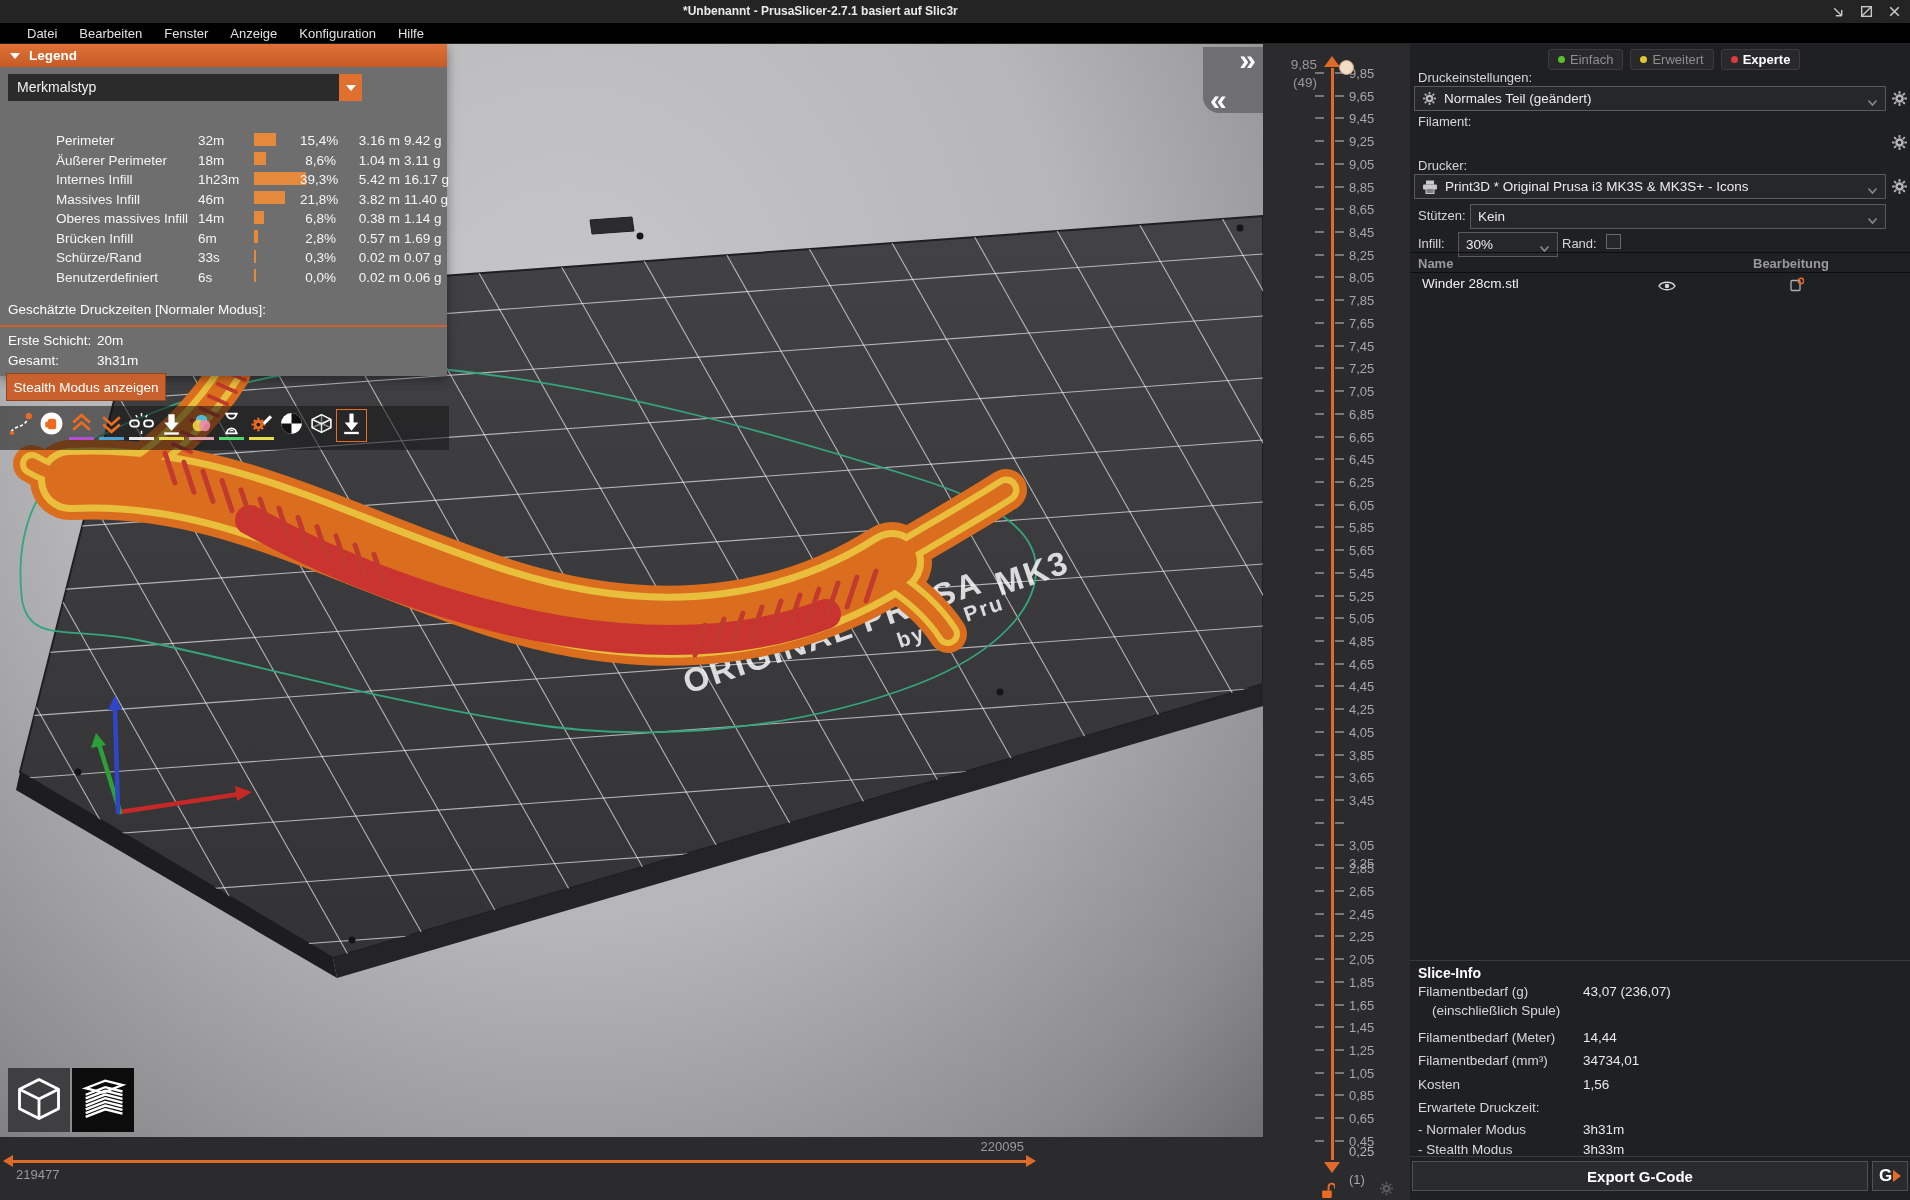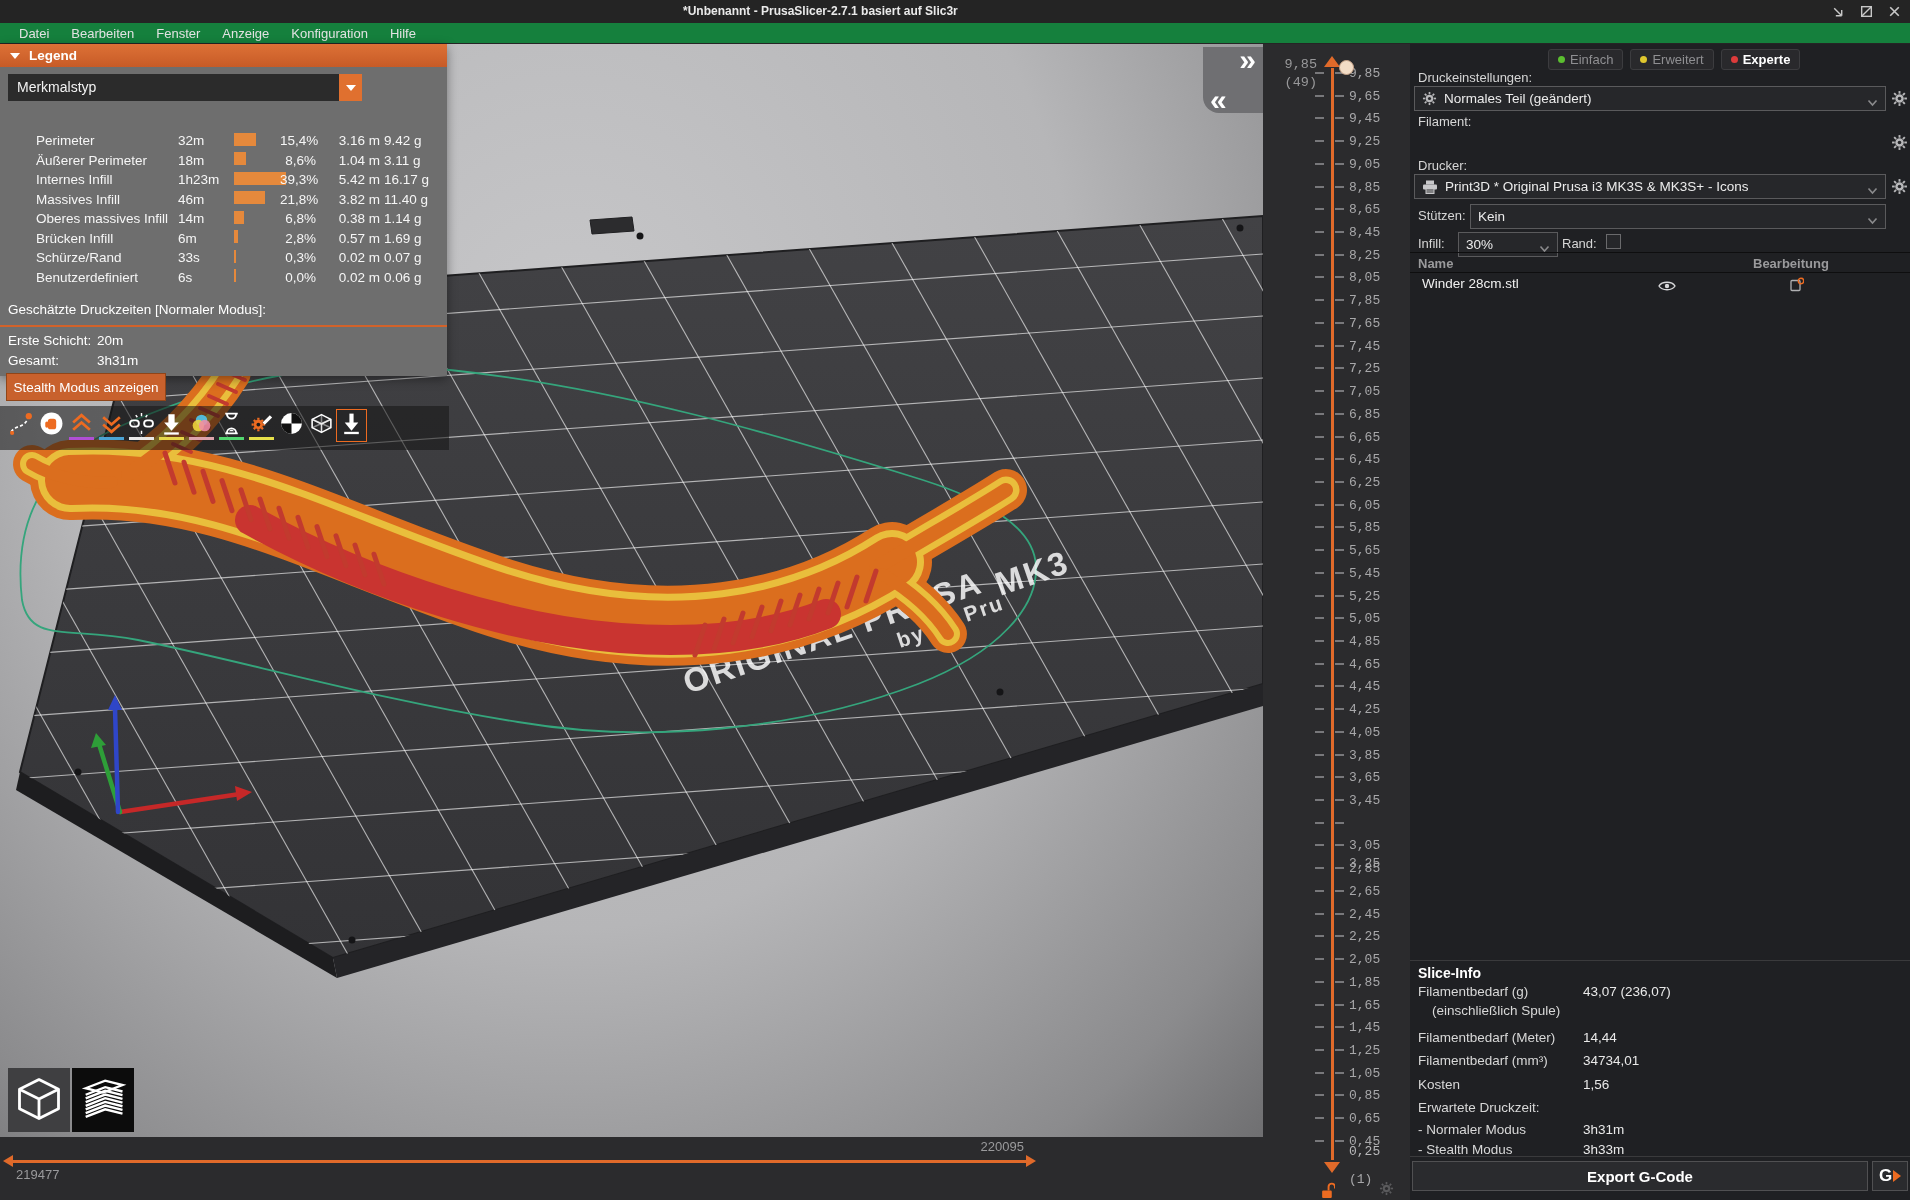--- a/index.html
+++ b/index.html
@@ -3,61 +3,61 @@
 <meta charset="utf-8">
 <style>
   html,body{margin:0;padding:0;background:#1a1a1a;}
   .app{position:relative;width:1910px;height:1200px;overflow:hidden;background:#2b2b2d;
        font-family:"Liberation Sans","DejaVu Sans",sans-serif;color:#ddd;-webkit-font-smoothing:antialiased;}
   
   .titlebar{position:absolute;left:0;top:0;width:100%;height:23px;background:#242424;border-bottom:1px solid #191919;}
   .title{position:absolute;left:683px;top:4px;font-size:12px;font-weight:bold;color:#eaeaea;white-space:nowrap;}
   .winctl{position:absolute;right:8px;top:4px;display:flex;gap:13px;}
   .winctl .wbtn{width:15px;height:15px;cursor:pointer;}
-  .menubar{position:absolute;left:0;top:23px;width:100%;height:21px;background:#15803d;display:flex;padding-left:8px;box-sizing:border-box;border-bottom:1px solid #252525;}
+  .menubar{position:absolute;left:0;top:23px;width:100%;height:21px;background:#000000;display:flex;padding-left:16px;box-sizing:border-box;border-bottom:1px solid #252525;}
   .menu-item{padding:0 11px;font-size:13px;color:#e2e2e2;line-height:21px;cursor:default;}
   
   .viewport{position:absolute;left:0;top:44px;width:1263px;height:1093px;overflow:hidden;
             background:radial-gradient(ellipse at 45% 28%, #c7c7c9 0%, #b6b6b8 52%, #8b8b8d 86%, #6f6f71 100%);}
   .collapse-btn{position:absolute;left:1203px;top:3px;width:60px;height:66px;background:#6f6f72;border-radius:0 0 0 16px;cursor:pointer;}
   .collapse-btn .gg1{position:absolute;right:7px;top:-4px;font-size:30px;font-weight:bold;color:#fff;}
   .collapse-btn .gg2{position:absolute;left:7px;bottom:-4px;font-size:30px;font-weight:bold;color:#fff;}
   .viewbtns{position:absolute;left:8px;top:1024px;display:flex;gap:2px;}
   .vbtn{width:62px;height:64px;display:flex;align-items:center;justify-content:center;cursor:pointer;}
   .vbtn.editor{background:#3f3f41;}
   .vbtn.preview{background:#0c0c0c;}
   
   .legend{position:absolute;left:0;top:44px;width:447px;height:332px;background:#6e6e6e;box-shadow:0 3px 10px rgba(0,0,0,.4);font-size:13.5px;}
   .legend-header{height:23px;background:linear-gradient(#DD7136,#C75B27);display:flex;align-items:center;gap:9px;padding-left:10px;color:#fff;font-weight:bold;cursor:pointer;}
   .tri{width:0;height:0;border-left:5px solid transparent;border-right:5px solid transparent;border-top:6px solid #fff;}
   .feat-select{position:absolute;left:8px;top:30px;width:322px;height:27px;background:#2b2b2b;color:#f2f2f2;font-size:14px;line-height:27px;padding-left:9px;cursor:pointer;}
   .feat-btn{position:absolute;left:339px;top:30px;width:23px;height:27px;background:#E0702F;display:flex;align-items:center;justify-content:center;cursor:pointer;}
   .ltable-head{position:absolute;left:0;top:62px;width:100%;height:22px;background:#5d5d5f;border-bottom:2px solid #D2622A;box-sizing:border-box;color:#fafafa;}
   .ltable-head span{position:absolute;top:3px;}
-  .lrows{position:absolute;left:0;top:87px;width:100%;}
+  .lrows{position:absolute;left:0;top:87px;width:100%;padding-left:20px;}
   .lrow{display:grid;grid-template-columns:24px 142px 50px 52px 44px 56px auto;align-items:center;height:19.5px;padding-left:12px;color:#f6f6f6;}
   .sw{width:17px;height:14px;}
   .lbar{height:13px;background:#E5893C;margin-left:6px;}
   .pct{text-align:right;padding-right:8px;}
   .mcol{text-align:right;}
   .gcol{padding-left:4px;}
   .est-title{position:absolute;left:8px;top:258px;color:#fff;}
   .est-div{position:absolute;left:0;top:281px;width:100%;height:2px;background:#D2622A;}
   .est-row{position:absolute;left:8px;width:300px;}
   .est-lab{color:#ffffff;}
   .est-val{position:absolute;left:89px;color:#fff;}
   .stealth{position:absolute;left:6px;top:373px;width:160px;height:28px;background:#C8612D;border:1px solid #8f4519;color:#fff;font-size:13.5px;font-family:inherit;cursor:pointer;}
   
   .ptoolbar{position:absolute;left:0;top:406px;width:449px;height:44px;background:rgba(20,20,20,.55);display:flex;align-items:flex-start;padding:5px 0 0 8px;box-sizing:border-box;gap:3px;}
   .ticon{width:27px;display:flex;flex-direction:column;align-items:center;cursor:pointer;}
   .ticon svg{width:25px;height:25px;display:block;}
   .tunder{width:25px;height:3px;margin-top:1px;}
   .ticon.selected{outline:1px solid #ED6B21;outline-offset:1px;}
   
-  .strip-right{position:absolute;left:1263px;top:44px;width:147px;height:1156px;background:#2b2b2d;font-family:Liberation Mono, monospace;}
+  .strip-right{position:absolute;left:1263px;top:44px;width:147px;height:1156px;background:#2b2b2d;}
   .strip-bottom{position:absolute;left:0;top:1137px;width:1263px;height:63px;background:#2b2b2d;}
   .vline{position:absolute;left:68px;top:24px;width:3px;height:1092px;background:#E06A2A;cursor:pointer;}
   .vup{position:absolute;left:61px;top:12px;width:0;height:0;border-left:8px solid transparent;border-right:8px solid transparent;border-bottom:11px solid #E06A2A;}
   .vdown{position:absolute;left:61px;top:1118px;width:0;height:0;border-left:8px solid transparent;border-right:8px solid transparent;border-top:11px solid #E06A2A;cursor:pointer;}
   .knob{position:absolute;left:76px;top:16px;width:15px;height:15px;border-radius:50%;background:#F2DCC6;border:1px solid #c9a58a;box-sizing:border-box;cursor:pointer;}
   .tickdash{position:absolute;width:9px;height:2px;background:#78787b;}
   .ticklab{position:absolute;left:86px;font-size:13px;color:#a8a8aa;white-space:nowrap;}
   .curval{position:absolute;left:8px;width:46px;text-align:right;font-size:13.5px;color:#98989a;}
   .hline{position:absolute;left:12px;top:23px;width:1014px;height:3px;background:#E06A2A;cursor:pointer;}
   .harrL{position:absolute;left:3px;top:18px;width:0;height:0;border-top:6px solid transparent;border-bottom:6px solid transparent;border-right:10px solid #E06A2A;}

